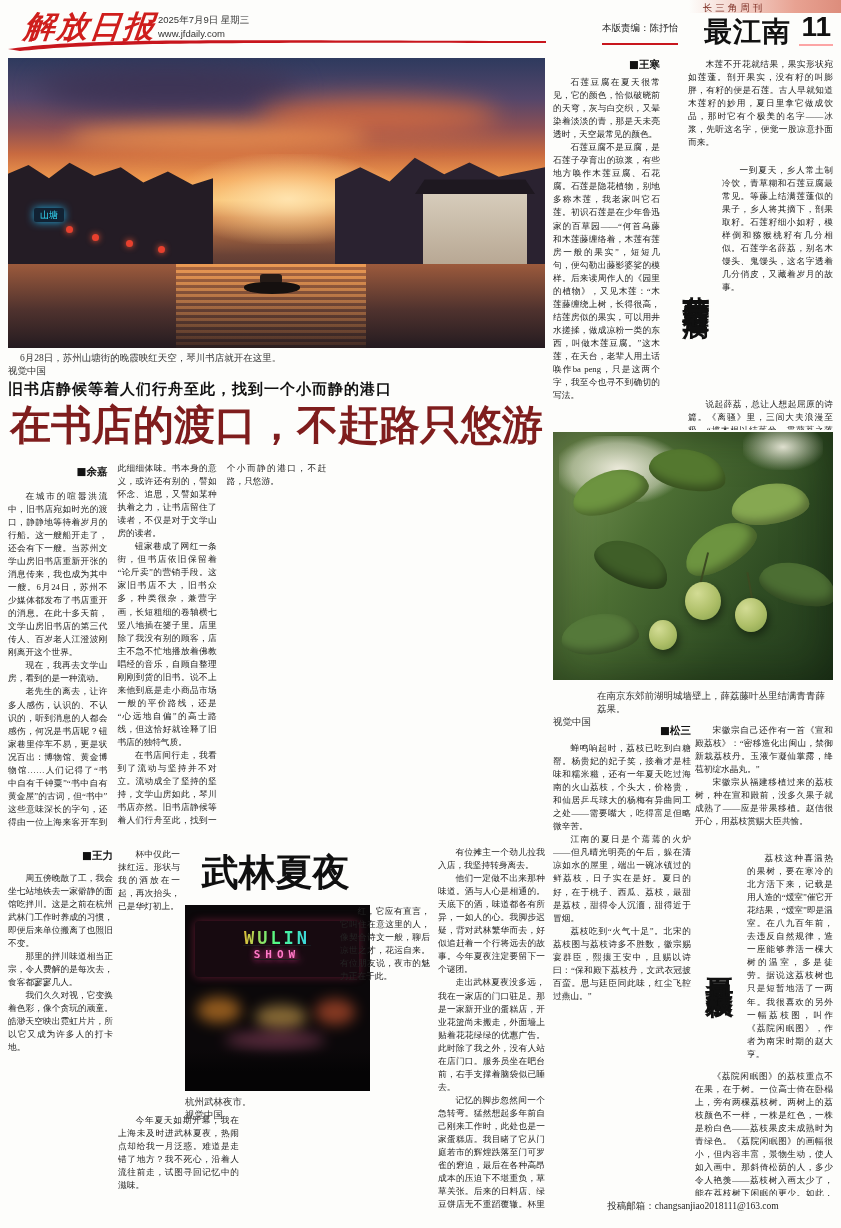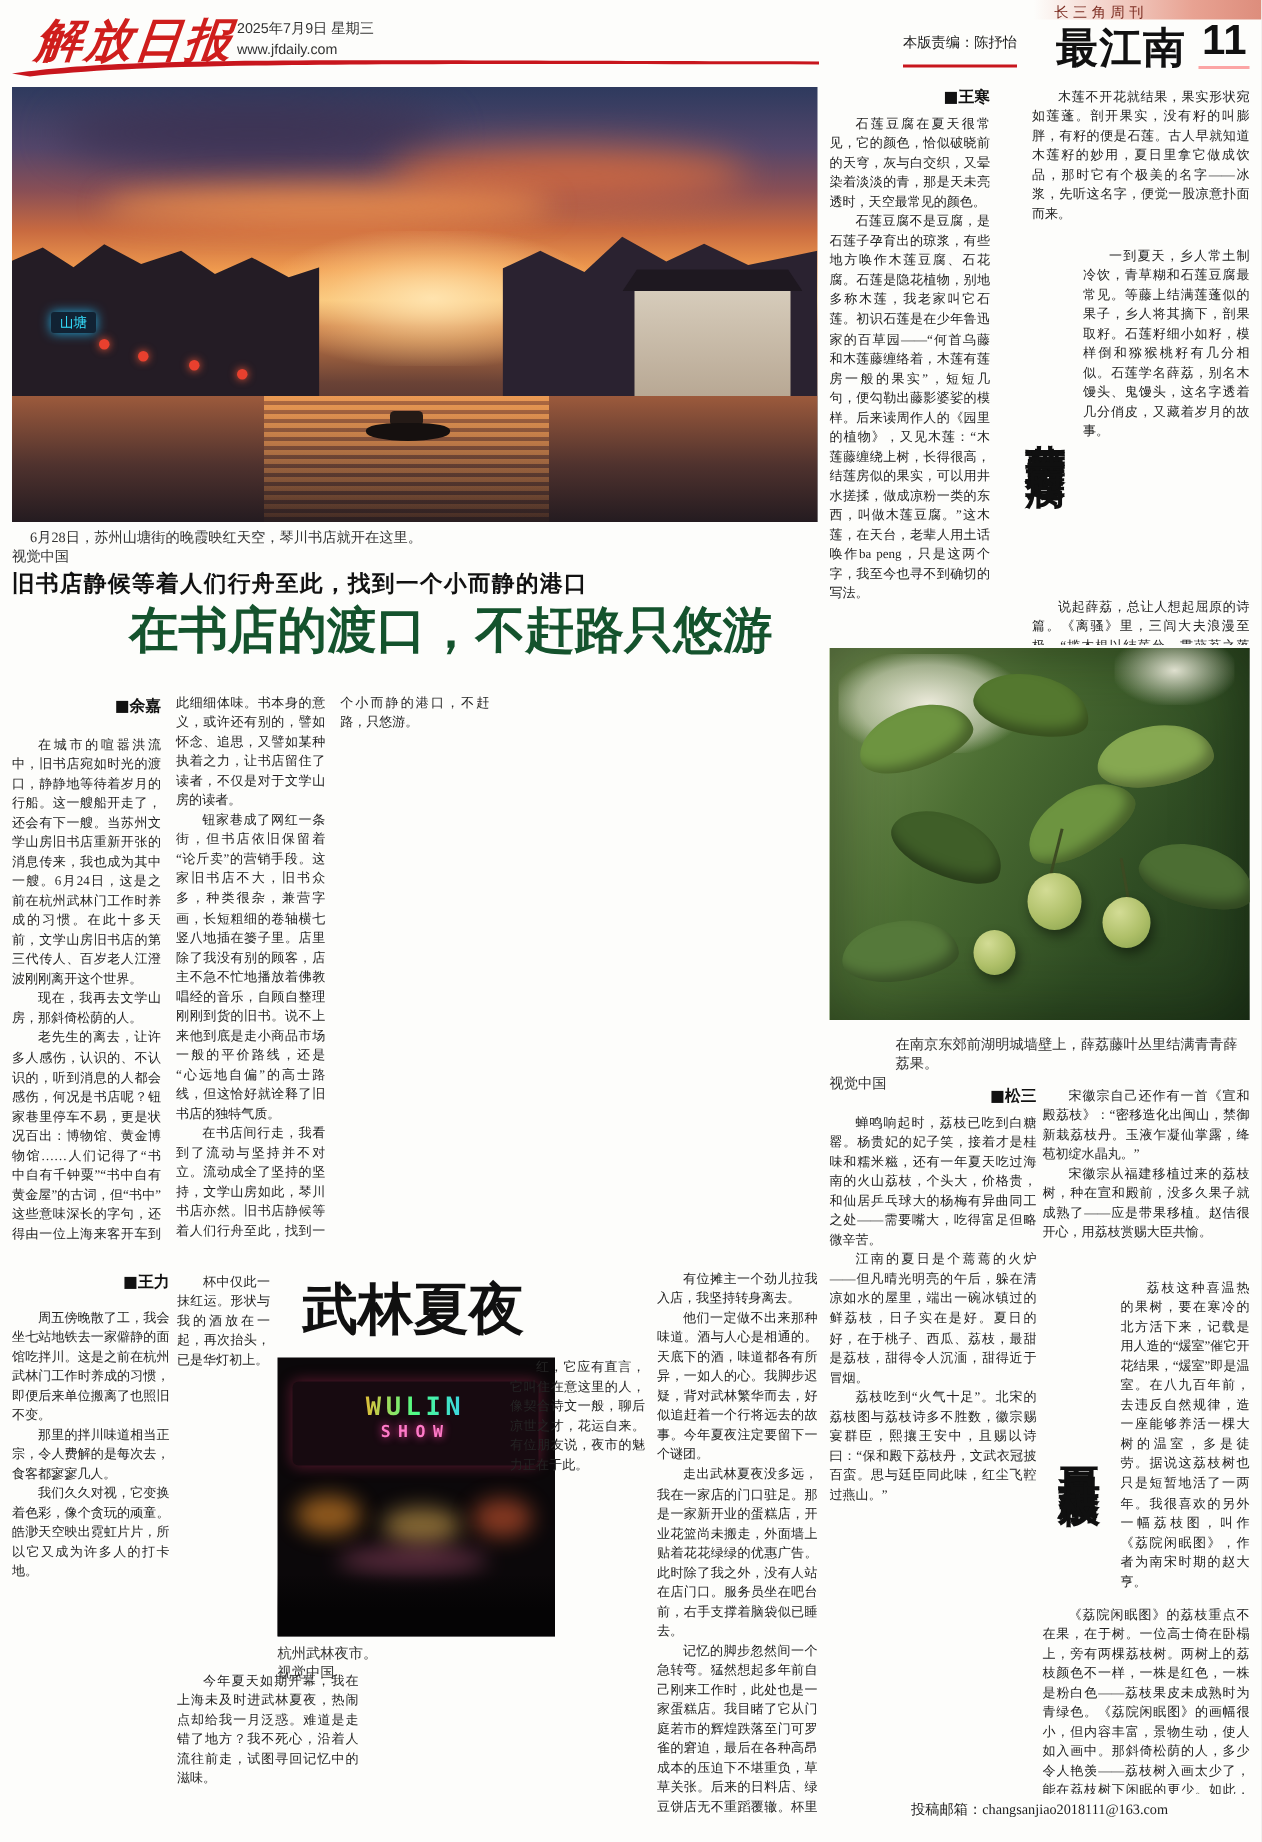--- a/index.html
+++ b/index.html
@@ -40,34 +40,34 @@
   .neon{left:26px;top:150px;width:30px;height:14px;background:#123;border-radius:2px;color:#35e0ff;font-size:9px;line-height:14px;
         text-align:center;box-shadow:0 0 8px #2ad;font-family:"Liberation Sans",sans-serif;}
   .fruit-photo{left:553px;top:432px;width:280px;height:248px;background:linear-gradient(120deg,#7d9a58 0%,#4c6e33 35%,#2f4c23 70%,#223a1c 100%);box-shadow:inset 0 0 46px rgba(10,20,8,.55);}
   .skyhole1{left:6px;top:4px;width:120px;height:66px;background:radial-gradient(ellipse,#eceadb 0%,rgba(236,234,219,.5) 55%,rgba(236,234,219,0) 78%);}
   .skyhole2{left:190px;top:-8px;width:80px;height:46px;background:radial-gradient(ellipse,#dfe0cf 0%,rgba(223,224,207,0) 75%);}
   .leaf{width:78px;height:40px;border-radius:52% 48% 55% 45%/60% 62% 38% 40%;box-shadow:inset -4px -5px 8px rgba(0,0,0,.35);}
   .fruit{border-radius:50%;background:radial-gradient(circle at 35% 30%,#d3dc95 0%,#aebf68 55%,#86a04c 100%);box-shadow:2px 4px 8px rgba(0,0,0,.45);}
   .stem{width:2px;background:#3c4a22;}
   .night-photo{left:185px;top:905px;width:185px;height:186px;background:#0b080a;}
   .sign{left:10px;top:16px;width:164px;height:56px;background:#170a10;border-radius:4px;box-shadow:0 0 10px rgba(255,60,120,.35);
-        text-align:center;font-family:"DejaVu Sans Mono",monospace;}
+        text-align:center;font-family:"DejaVu Sans Mono",monospace;text-decoration:underline;}
   .sign-l1{margin-top:7px;font-size:17px;font-weight:bold;letter-spacing:3px;
            background:linear-gradient(90deg,#ff4d4d,#ffb028,#4dff88,#35c8ff,#ff5ad0);-webkit-background-clip:text;background-clip:text;color:transparent;}
   .sign-l2{font-size:11px;font-weight:bold;letter-spacing:5px;color:#ff7ac8;text-shadow:0 0 6px #ff3aa0;}
   .stall-glow{border-radius:50%;filter:blur(7px);}
   .crowd{left:0;bottom:0;width:185px;height:42px;background:linear-gradient(180deg,rgba(5,4,5,0),#050405 55%);}
   .credit{color:#555;}
   
   .caption{font-size:9.5px;color:#333;}
   .caption-row{display:flex;justify-content:space-between;flex-direction:column;}
   .kicker{left:8px;top:380px;width:537px;text-align:left;font-size:15px;font-weight:bold;color:#111;
           font-family:"DejaVu Sans",sans-serif;letter-spacing:1px;}
-  .big-title{left:8px;top:398px;width:537px;text-align:center;font-size:33px;font-weight:900;color:#14532d;
-             letter-spacing:0;font-family:"DejaVu Serif",serif;margin-left:24px;}
+  .big-title{left:8px;top:398px;width:537px;text-align:center;font-size:41px;font-weight:900;color:#7f1d1d;
+             letter-spacing:0;font-family:"DejaVu Serif",serif;}
   .body-text{font-size:8.7px;line-height:1.5;text-align:justify;color:#242424;overflow:hidden;}
   .para{margin:0;text-indent:2em;}
   .byline{text-align:right;font-weight:bold;font-size:10.5px;font-family:"DejaVu Sans",sans-serif;color:#111;}
   .lead-cols{left:8px;top:462px;width:537px;height:380px;column-count:5;column-gap:10px;column-fill:auto;}
   .lead-byline{margin:2px 0 10px;}
   .w-title{left:178px;top:848px;width:195px;text-align:center;font-size:37px;font-weight:900;font-family:"DejaVu Serif",serif;color:#101010;}
   .v-title{writing-mode:vertical-rl;text-orientation:upright;font-weight:900;color:#101010;
            font-family:"DejaVu Serif",serif;text-align:center;}
   .r1-title{left:658px;top:166px;width:56px;height:234px;font-size:27px;letter-spacing:2px;}
   .r2-title{left:688px;top:852px;width:50px;height:220px;font-size:28px;letter-spacing:2px;}
@@ -114,22 +114,22 @@
   <div class="abs caption-row" style="left:8px;top:352px;width:537px;">
     <span class="caption" style="padding-left:12px;">6月28日，苏州山塘街的晚霞映红天空，琴川书店就开在这里。</span>
     <span class="caption credit">视觉中国</span>
   </div>
 
   <div class="abs kicker">旧书店静候等着人们行舟至此，找到一个小而静的港口</div>
   <div class="abs big-title">在书店的渡口，不赶路只悠游</div>
   <div class="abs body-text lead-cols">
     <div class="byline lead-byline">■余嘉</div>
     <div>
-        <p class="para">在城市的喧嚣洪流中，旧书店宛如时光的渡口，静静地等待着岁月的行船。这一艘船开走了，还会有下一艘。当苏州文学山房旧书店重新开张的消息传来，我也成为其中一艘。6月24日，这是之前在杭州武林门工作时养成的习惯。在此十多天前，文学山房旧书店的第三代传人、百岁老人江澄波刚刚离开这个世界。</p>
-        <p class="para">现在，我再去文学山房，那斜倚松荫的人。</p>
+        <p class="para">在城市的喧嚣洪流中，旧书店宛如时光的渡口，静静地等待着岁月的行船。这一艘船开走了，还会有下一艘。当苏州文学山房旧书店重新开张的消息传来，我也成为其中一艘。6月24日，苏州不少媒体都发布了书店重开的消息。在此十多天前，文学山房旧书店的第三代传人、百岁老人江澄波刚刚离开这个世界。</p>
+        <p class="para">现在，我再去文学山房，看到的是一种流动。</p>
         <p class="para">老先生的离去，让许多人感伤，认识的、不认识的，听到消息的人都会感伤，何况是书店呢？钮家巷里停车不易，更是状况百出：博物馆、黄金博物馆……人们记得了“书中自有千钟粟”“书中自有黄金屋”的古词，但“书中”这些意味深长的字句，还得由一位上海来客开车到此细细体味。书本身的意义，或许还有别的，譬如怀念、追思，又譬如某种执着之力，让书店留住了读者，不仅是对于文学山房的读者。</p>
         <p class="para">钮家巷成了网红一条街，但书店依旧保留着“论斤卖”的营销手段。这家旧书店不大，旧书众多，种类很杂，兼营字画，长短粗细的卷轴横七竖八地插在篓子里。店里除了我没有别的顾客，店主不急不忙地播放着佛教唱经的音乐，自顾自整理刚刚到货的旧书。说不上来他到底是走小商品市场一般的平价路线，还是“心远地自偏”的高士路线，但这恰好就诠释了旧书店的独特气质。</p>
         <p class="para">在书店间行走，我看到了流动与坚持并不对立。流动成全了坚持的坚持，文学山房如此，琴川书店亦然。旧书店静候等着人们行舟至此，找到一个小而静的港口，不赶路，只悠游。</p>
       </div>
   </div>
 
   <div class="abs body-text" style="left:8px;top:846px;width:105px;height:366px;">
     <div class="byline" style="margin:2px 0 8px;">■王力</div>
     <div>
         <p class="para">周五傍晚散了工，我会坐七站地铁去一家僻静的面馆吃拌川。这是之前在杭州武林门工作时养成的习惯，即便后来单位搬离了也照旧不变。</p>

